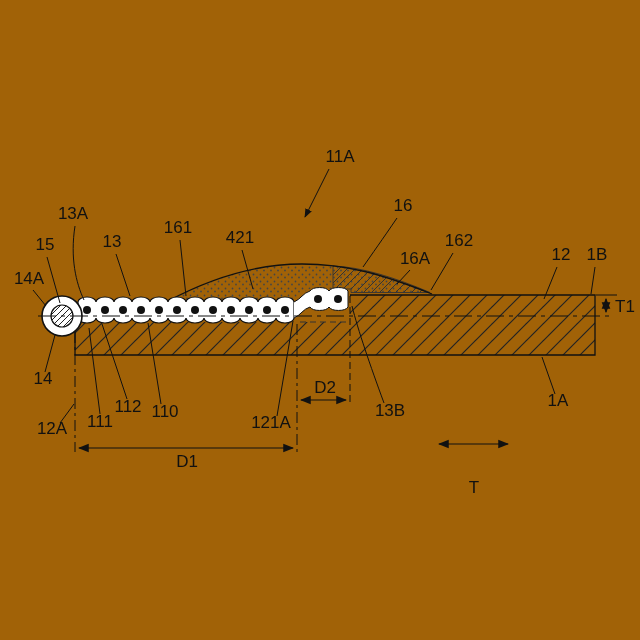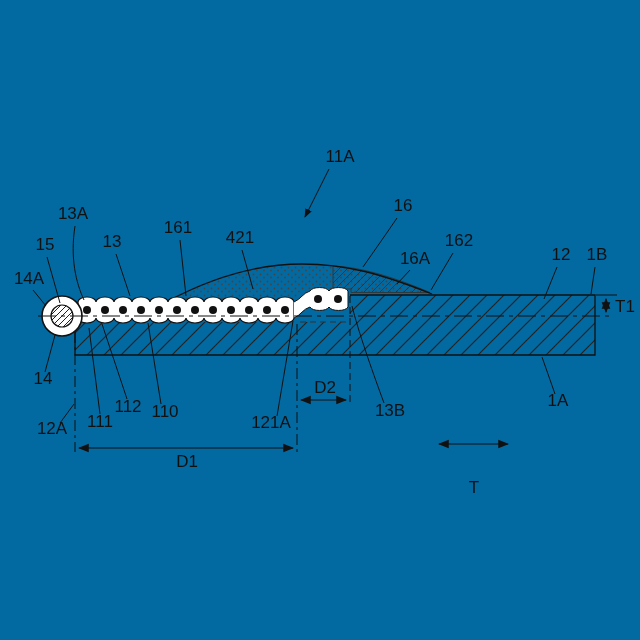--- a/index.html
+++ b/index.html
@@ -1,16 +1,16 @@
 <!DOCTYPE html>
 <html><head>
 <meta charset="utf-8">
 <style>
   html,body{margin:0;padding:0;background:#ffffff;}
-  .fig-wrap{width:640px;height:640px;background:#0369a1;position:relative;overflow:hidden;}
+  .fig-wrap{width:640px;height:640px;background:#a16207;position:relative;overflow:hidden;}
   svg{display:block;}
   text{font-family:"Liberation Sans",sans-serif;font-size:17px;fill:#111111;}
   .ink{stroke:#111111;fill:none;}
   .thin{stroke-width:1;}
   .mid{stroke-width:1.3;}
 </style>
 </head>
 <body>
 
 <div class="fig-wrap">

